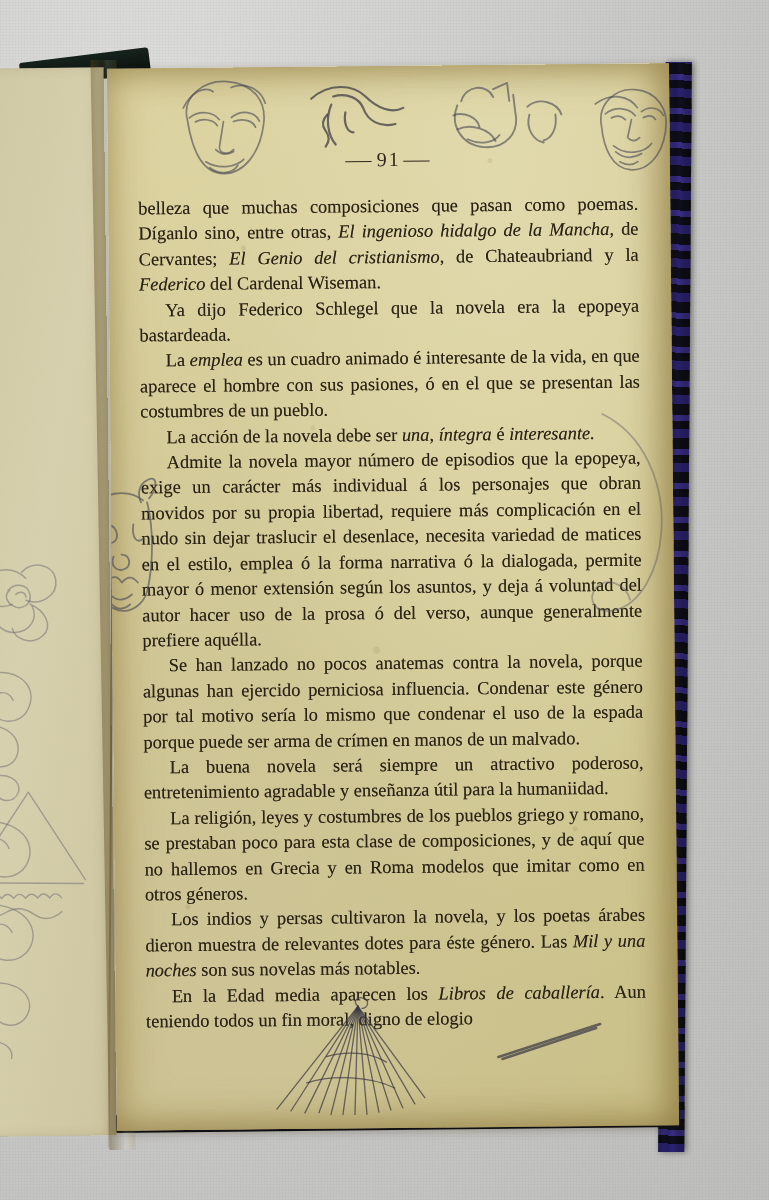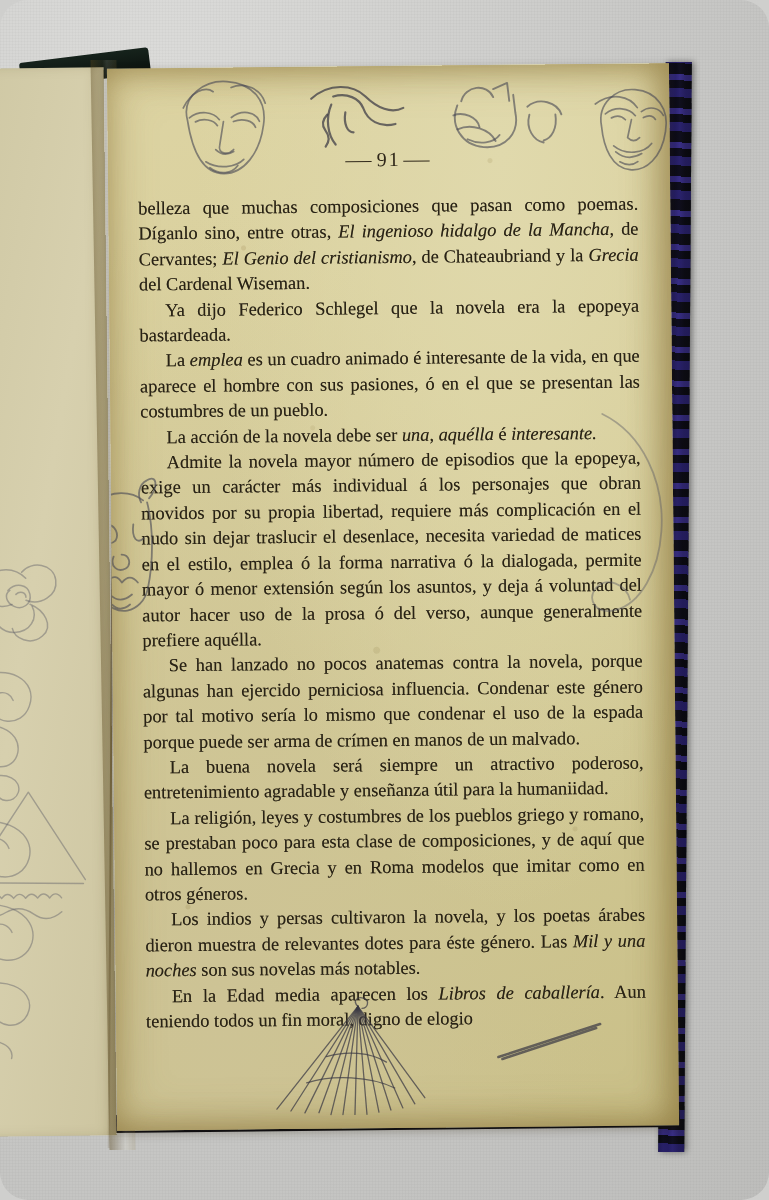--- a/index.html
+++ b/index.html
@@ -2,21 +2,21 @@
 <html><head>
 <meta charset="utf-8">
 <style>
   html,body{margin:0;padding:0;background:#cfcfcd;}
   body{width:769px;height:1200px;overflow:hidden;
        font-family:"Liberation Serif", serif;}
 
   
   #scan{position:relative;width:769px;height:1200px;overflow:hidden;
         background:
-          radial-gradient(ellipse at 20% 10%, #dcdcda 0%, #c8c8c6 60%, #bdbdbb 100%); border-radius: 28px;}
+          radial-gradient(ellipse at 20% 10%, #dcdcda 0%, #c8c8c6 60%, #bdbdbb 100%);}
   #scan:before{content:"";position:absolute;inset:0;
         background-image:
           repeating-linear-gradient(0deg, rgba(0,0,0,.035) 0 1px, transparent 1px 3px),
           repeating-linear-gradient(90deg, rgba(0,0,0,.035) 0 1px, transparent 1px 3px);
         opacity:.55;pointer-events:none;}
 
   
   .cover{position:absolute;background:#15151d;}
   #cover-right{left:662px;top:62px;width:26px;height:1090px;
      background:linear-gradient(90deg,#0c0c12 0%,#241f4a 18%,#1a1640 38%,#332c6b 55%,#14121f 78%,#0a0a0e 100%);
@@ -152,24 +152,24 @@
   <div id="gutter"></div>
   <div id="crease"></div>
 
   <div id="page">
 
     <div id="folio">
       <span class="dash">—</span><span>91</span><span class="dash">—</span>
     </div>
 
     <div class="text-col" id="body-text">
-        <p class="para noindent"><span>belleza que muchas composiciones que pasan como poemas. Díganlo sino, entre otras, </span><i>El ingenioso hidalgo de la Mancha,</i><span> de Cervantes; </span><i>El Genio del cristianismo</i><span>, de Chateaubriand y la </span><i>Grecia</i><span> del Cardenal Wiseman.</span></p>
+        <p class="para noindent"><span>belleza que muchas composiciones que pasan como poemas. Díganlo sino, entre otras, </span><i>El ingenioso hidalgo de la Mancha,</i><span> de Cervantes; </span><i>El Genio del cristianismo</i><span>, de Chateaubriand y la </span><i>Federico</i><span> del Cardenal Wiseman.</span></p>
         <p class="para"><span>Ya dijo Federico Schlegel que la novela era la epopeya bastardeada.</span></p>
         <p class="para"><span>La </span><i>emplea</i><span> es un cuadro animado é interesante de la vida, en que aparece el hombre con sus pasiones, ó en el que se presentan las costumbres de un pueblo.</span></p>
-        <p class="para"><span>La acción de la novela debe ser </span><i>una, aquélla</i><span> é </span><i>interesante.</i></p>
+        <p class="para"><span>La acción de la novela debe ser </span><i>una, íntegra</i><span> é </span><i>interesante.</i></p>
         <p class="para"><span>Admite la novela mayor número de episodios que la epopeya, exige un carácter más individual á los personajes que obran movidos por su propia libertad, requiere más complicación en el nudo sin dejar traslucir el desenlace, necesita variedad de matices en el estilo, emplea ó la forma narrativa ó la dialogada, permite mayor ó menor extensión según los asuntos, y deja á voluntad del autor hacer uso de la prosa ó del verso, aunque generalmente prefiere aquélla.</span></p>
         <p class="para"><span>Se han lanzado no pocos anatemas contra la novela, porque algunas han ejercido perniciosa influencia. Condenar este género por tal motivo sería lo mismo que condenar el uso de la espada porque puede ser arma de crímen en manos de un malvado.</span></p>
         <p class="para"><span>La buena novela será siempre un atractivo poderoso, entretenimiento agradable y enseñanza útil para la humaniidad.</span></p>
         <p class="para"><span>La religión, leyes y costumbres de los pueblos griego y romano, se prestaban poco para esta clase de composiciones, y de aquí que no hallemos en Grecia y en Roma modelos que imitar como en otros géneros.</span></p>
         <p class="para"><span>Los indios y persas cultivaron la novela, y los poetas árabes dieron muestra de relevantes dotes para éste género. Las </span><i>Mil y una noches</i><span> son sus novelas más notables.</span></p>
         <p class="para"><span>En la Edad media aparecen los </span><i>Libros de caballería</i><span>. Aun teniendo todos un fin moral, digno de elogio</span></p>
       </div>
 
     <div class="doodle" style="left:58px;top:6px;">
       <svg width="120" height="112" viewBox="0 0 120 112">

